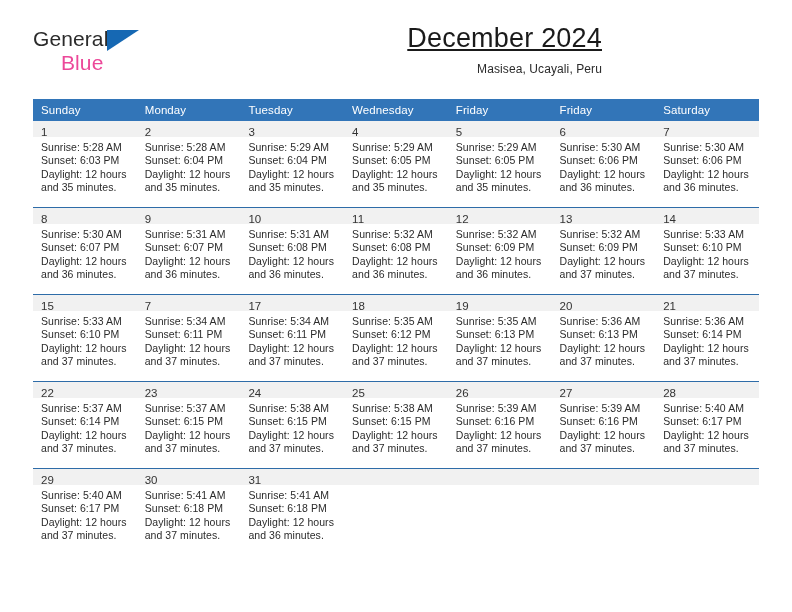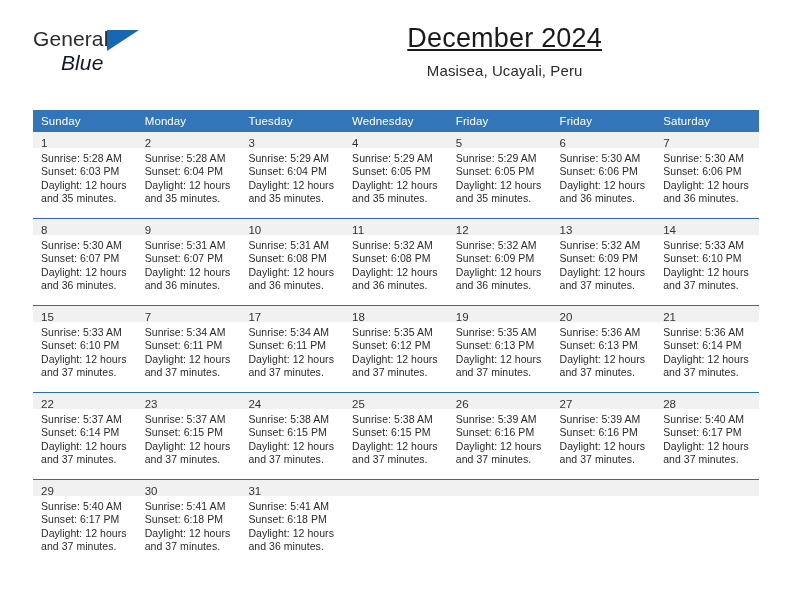--- a/index.html
+++ b/index.html
@@ -52,51 +52,49 @@
     top: 2px;
     width: 0;
     height: 0;
     border-left: 32px solid #1668b3;
     border-bottom: 21px solid transparent;
   }
   .logo-row2 {
     margin-top: 1px;
     margin-left: 28px;
     font-size: 21px;
-    color: #0f172a;
+    color: #ec4899;
     letter-spacing: .1px;
-    font-style: italic;
   }
   .title-block {
     position: absolute;
     right: 35px;
     top: 24px;
     text-align: right;
   }
   .cal-title {
     font-size: 27px;
     color: #1a1a1a;
     font-weight: 400;
     letter-spacing: .2px;
     line-height: 1.1;
     text-decoration: underline;
   }
   .cal-sub {
     margin-top: 8px;
-    font-size: 15px;
+    font-size: 12px;
     color: #2b2b2b;
     letter-spacing: .1px;
-    text-align: center;
   }
 
   
   .cal {
     position: absolute;
     left: 33px;
-    top: 110px;
+    top: 99px;
     width: 726px;
     border-collapse: collapse;
     table-layout: fixed;
   }
   .cal th {
     background: #3275b8;
     color: #ffffff;
     font-size: 11.5px;
     font-weight: 400;
     text-align: left;

